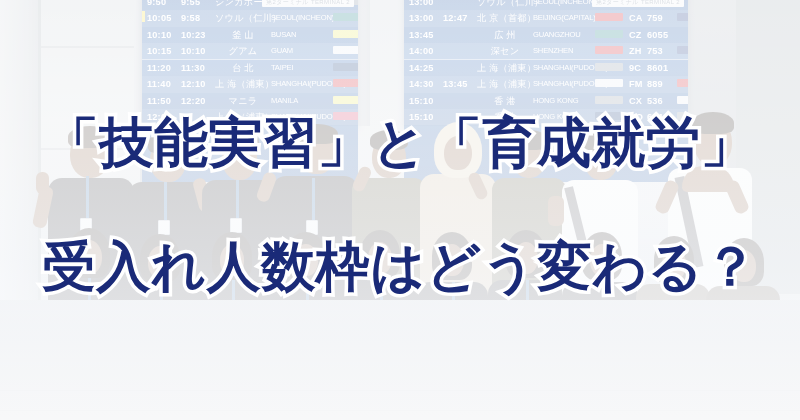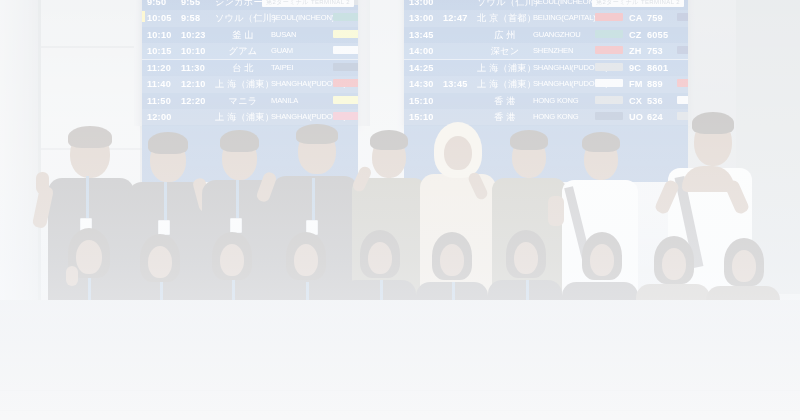--- a/index.html
+++ b/index.html
@@ -507,15 +507,17 @@
 
     <div class="floor"></div>
     <div class="floor-line" style="left:0;top:390px;width:800px;height:1px;"></div>
     <div class="floor-line" style="left:0;top:410px;width:800px;height:1px;"></div>
   </div>
 
   <div class="wash"></div>
   <div class="wash2"></div>
 
   <div class="headline">
+    <div class="hl-line hl-line-1">「技能実習」と「育成就労」</div>
+    <div class="hl-line hl-line-2">受入れ人数枠はどう変わる？</div>
   </div>
 
 </div>
 
 </body></html>

